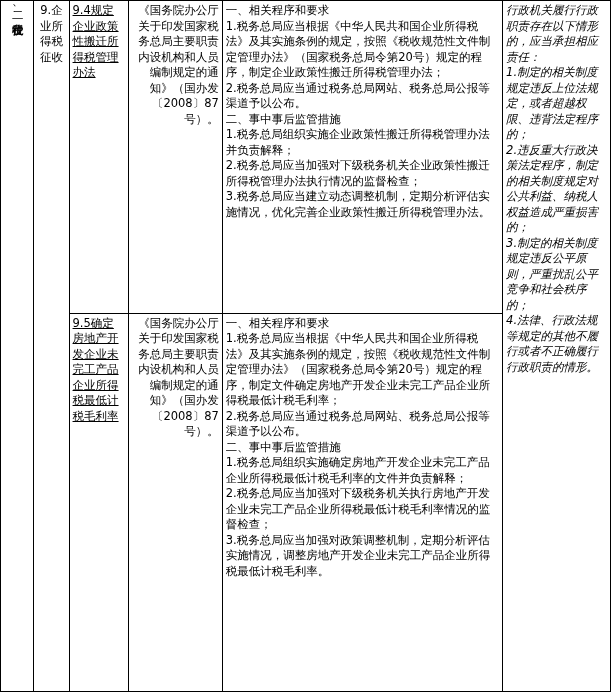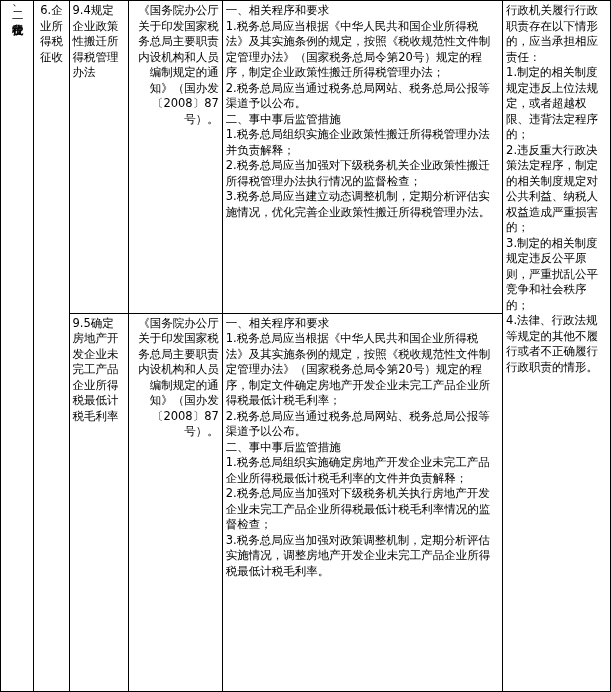--- a/index.html
+++ b/index.html
@@ -42,35 +42,37 @@
   td.col-b {
     width: 28px;
     text-align: center;
     vertical-align: middle;
     padding: 2px 3px;
   }
   td.col-c {
     width: 52px;
     vertical-align: middle;
     padding: 2px 4px;
+    text-decoration: underline;
   }
   td.col-d {
     width: 86px;
     vertical-align: middle;
     padding: 2px 4px;
     text-align: right;
   }
   td.col-e {
     width: 271px;
     vertical-align: top;
   }
   td.col-f {
     width: 100px;
     vertical-align: middle;
     padding: 3px 4px;
+    font-style: italic;
   }
   .vert {
     writing-mode: vertical-rl;
     text-orientation: upright;
     white-space: pre-line;
     line-height: 17px;
     margin: 0 auto;
     display: inline-block;
   }
   .cellblock {
@@ -81,21 +83,21 @@
 <body>
 
 <div class="page">
   <table class="doc-table">
     <tbody>
       <tr>
         <td class="col-a" rowspan="2">
           <span class="vert">二、税费征收</span>
         </td>
         <td class="col-b" rowspan="2">
-          <span class="cellblock">6.企业所得税征收</span>
+          <span class="cellblock">9.企业所得税征收</span>
         </td>
         <td class="col-c">
           <span class="cellblock">9.4规定企业政策性搬迁所得税管理办法</span>
         </td>
         <td class="col-d">
           <span class="cellblock">《国务院办公厅关于印发国家税务总局主要职责内设机构和人员编制规定的通知》（国办发〔2008〕87号）。</span>
         </td>
         <td class="col-e">
           <span class="cellblock">一、相关程序和要求
 1.税务总局应当根据《中华人民共和国企业所得税法》及其实施条例的规定，按照《税收规范性文件制定管理办法》（国家税务总局令第20号）规定的程序，制定企业政策性搬迁所得税管理办法；

